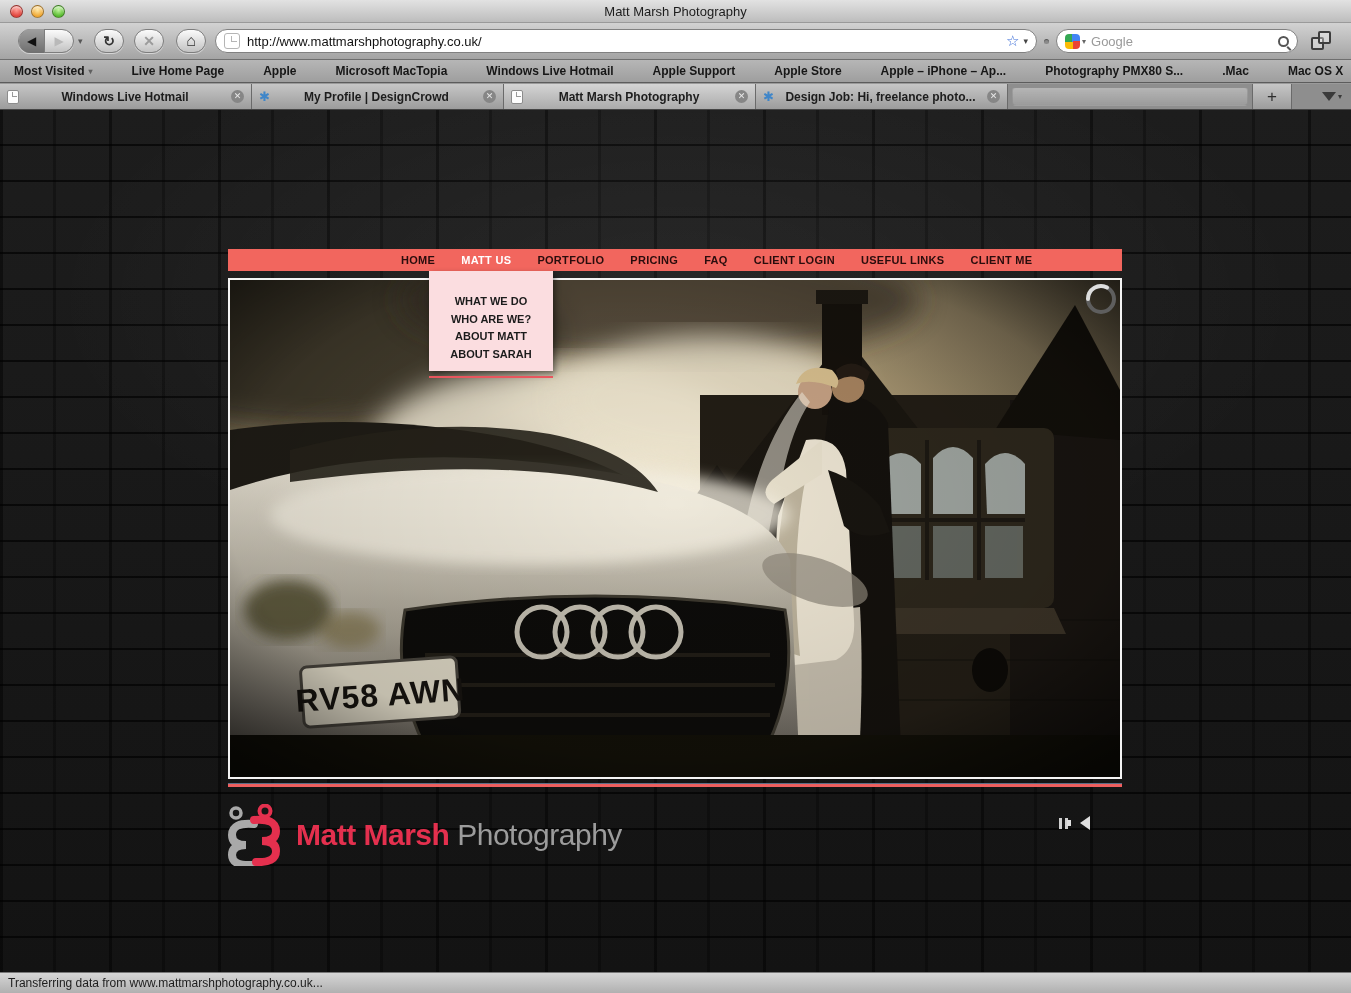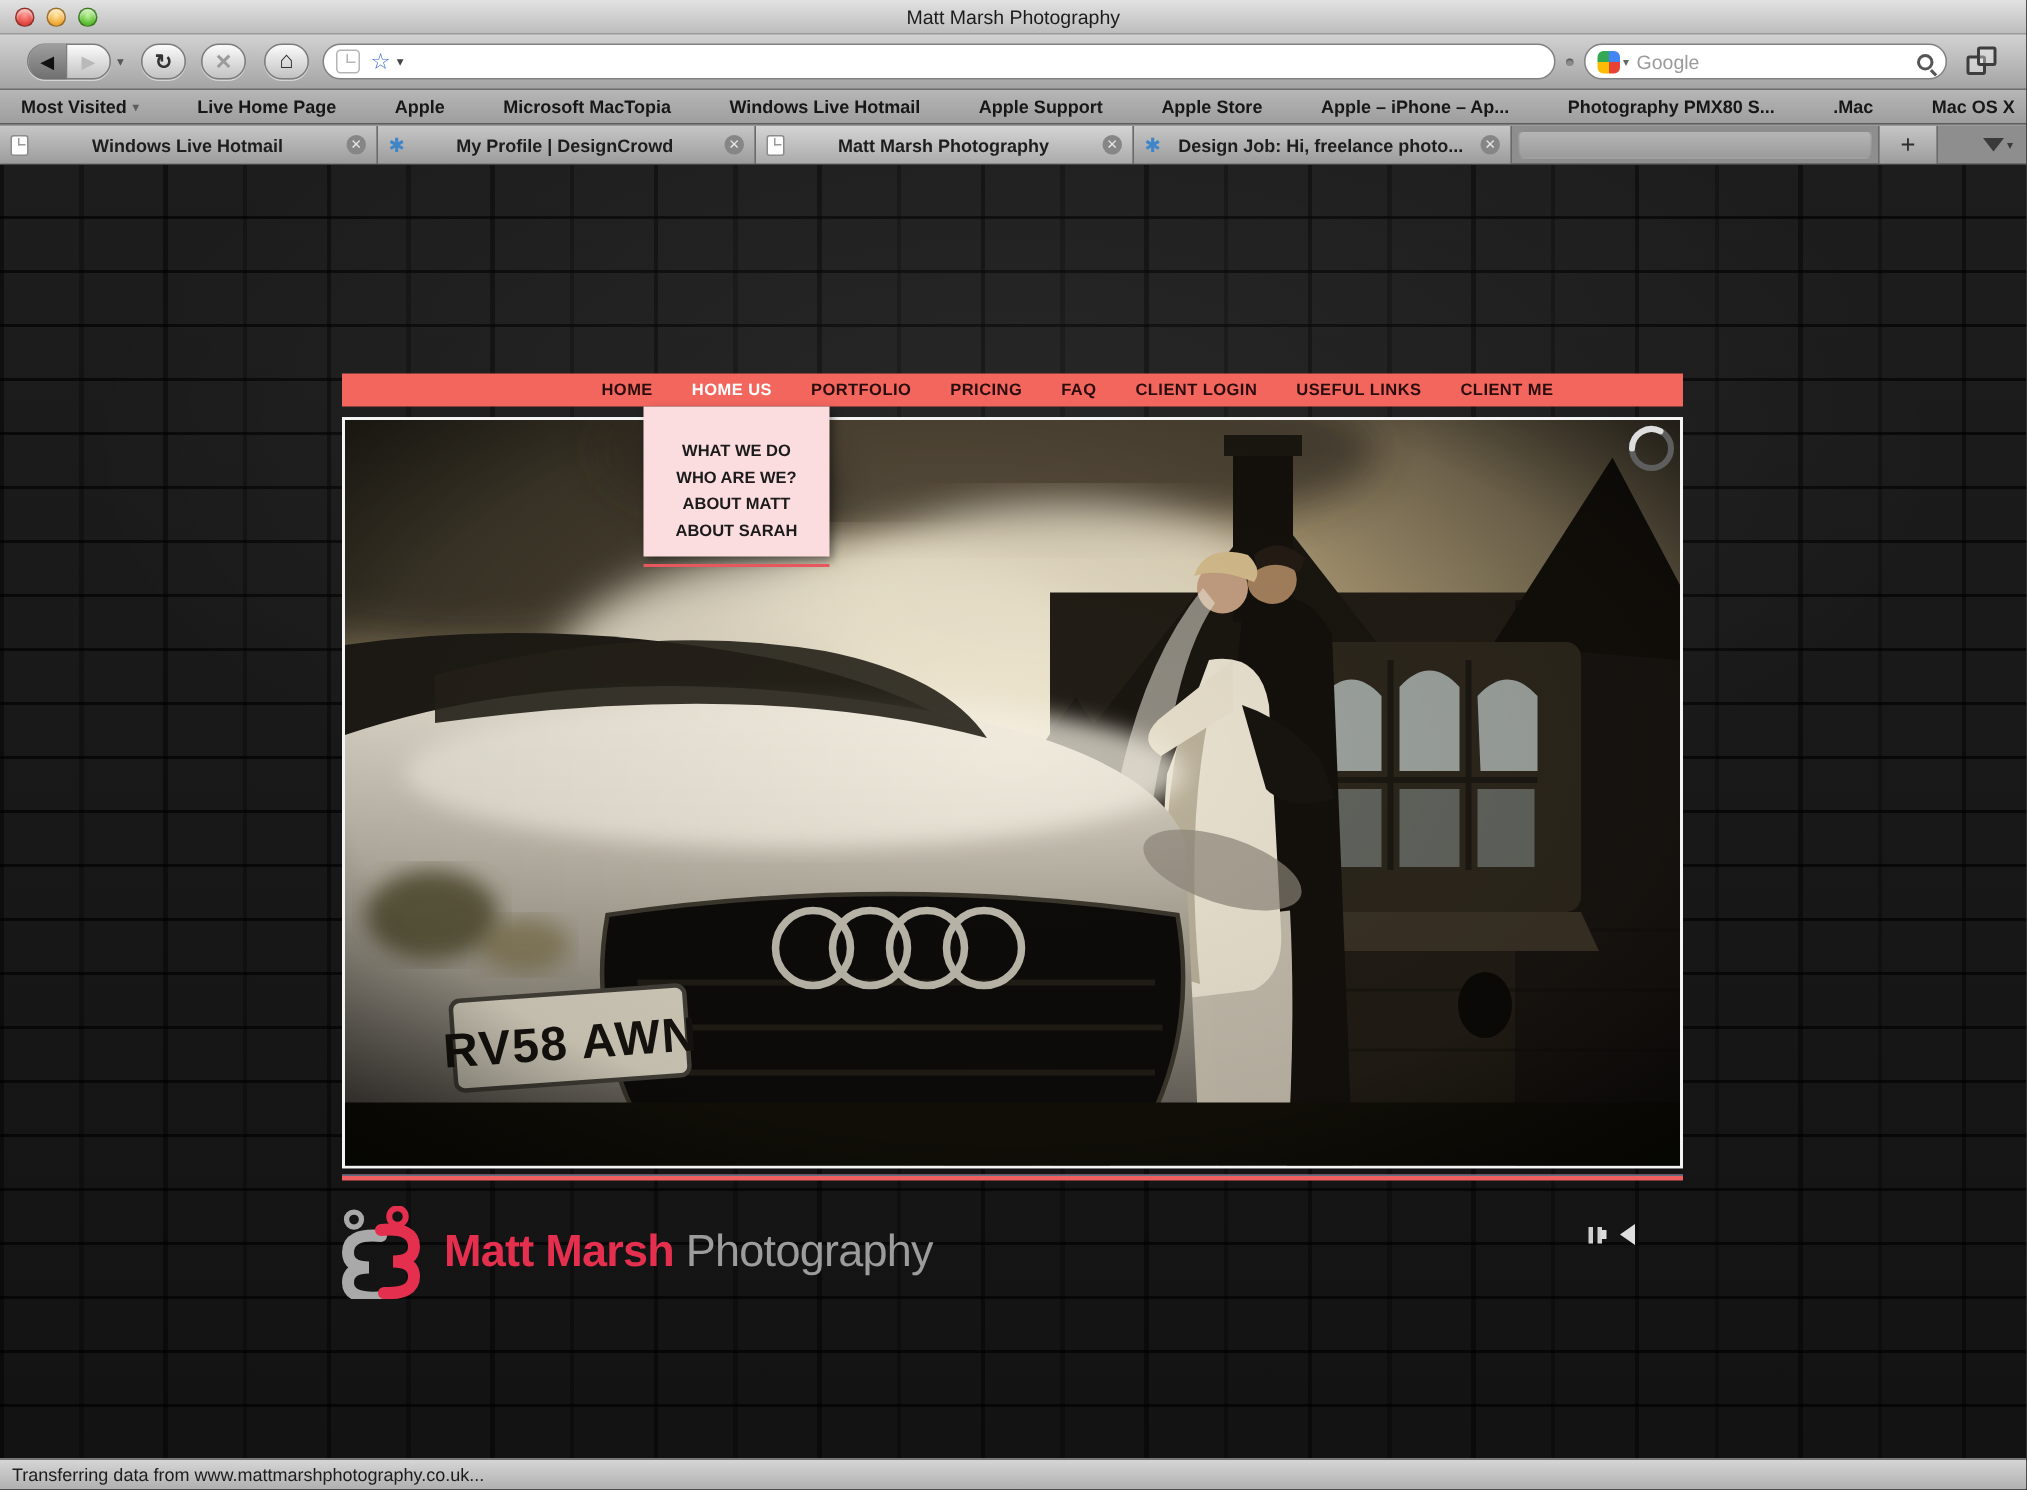--- a/index.html
+++ b/index.html
@@ -164,20 +164,21 @@
       <span class="btn-back">◀</span>
       <span class="btn-fwd">▶</span>
     </div>
     <span class="mini-caret">▾</span>
     <div class="tool oval btn-reload">↻</div>
     <div class="tool oval btn-stop">✕</div>
     <div class="tool oval btn-home">⌂</div>
 
     <div class="urlbar">
       <span class="favbox"></span>
+      <input class="urltext" readonly="" value="http://www.mattmarshphotography.co.uk/" style="">
       <span class="star">☆</span>
       <span class="url-caret">▾</span>
     </div>
     <span class="sep-dot"></span>
     <div class="searchbar">
       <span class="gicon"></span>
       <span class="g-caret">▾</span>
       <input class="searchinput" placeholder="Google" style="">
       <span class="magnifier"></span>
     </div>
@@ -234,21 +235,21 @@
       <span class="funnel"></span>
       <span class="funnel-caret">▾</span>
     </div>
   </div>
 
   <div class="content">
     <div class="site">
 
       <div class="mainnav" style="background:#f2665e;">
         <span class="navitem">HOME</span>
-        <span class="navitem active">HOME US</span>
+        <span class="navitem active">MATT US</span>
         <span class="navitem">PORTFOLIO</span>
         <span class="navitem">PRICING</span>
         <span class="navitem">FAQ</span>
         <span class="navitem">CLIENT LOGIN</span>
         <span class="navitem">USEFUL LINKS</span>
         <span class="navitem">CLIENT ME</span>
       </div>
 
       <div class="dropdown" style="background:#fbdde0;">
         <div class="dd-item">WHAT WE DO</div>

